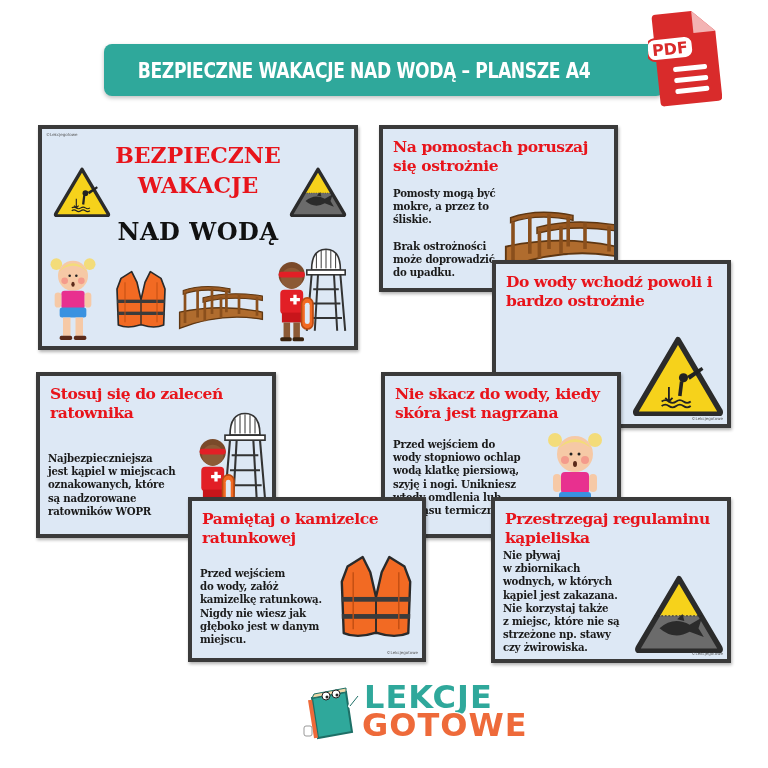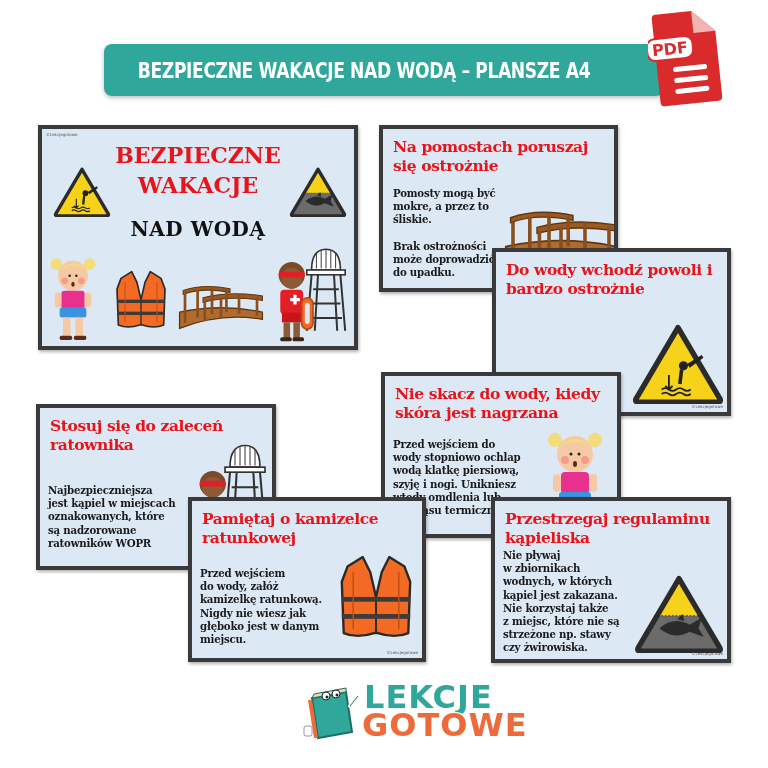--- a/index.html
+++ b/index.html
@@ -39,21 +39,21 @@
 
   
   .cover-title-red {
     position: absolute; left: 0; right: 0; text-align: center;
     font-family: "DejaVu Serif", serif; font-weight: bold; color: #e8141b;
     font-size: 22px; line-height: 25px; letter-spacing: 0px;
   }
   .cover-title-black {
     position: absolute; left: 0; right: 0; text-align: center;
     font-family: "DejaVu Serif", serif; font-weight: bold; color: #111;
-    font-size: 20px; letter-spacing: 0.5px;
+    font-size: 24px; letter-spacing: 0.5px;
   }
 
   svg { display: block; }
   .abs { position: absolute; }
 
   .logo { position: absolute; left: 300px; top: 680px; width: 170px; height: 62px; }
   .logo-word {
     position: absolute; font-family: "DejaVu Sans", sans-serif; font-weight: bold;
     font-size: 32px; letter-spacing: 1px; line-height: 26px;
     -webkit-text-stroke: 0px;
@@ -195,36 +195,36 @@
 śliskie.
 
 Brak ostrożności
 może doprowadzić
 do upadku.</div>
   <svg class="abs" style="left:118px; top:72px;" width="120" height="72">
       <use href="#sym-pier"></use>
     </svg>
 </div>
 
-<div class="card" style="left:36px; top:372px; width:240px; height:166px;margin-top:32px;">
+<div class="card" style="left:36px; top:372px; width:240px; height:166px;">
   <div class="card-title">Stosuj się do zaleceń ratownika</div>
   <div class="card-body" style="left:8px; top:76px; width:160px;">Najbezpieczniejsza
 jest kąpiel w miejscach
 oznakowanych, które
 są nadzorowane
 ratowników WOPR</div>
   <svg class="abs" style="left:180px; top:28px;" width="50" height="104">
       <use href="#sym-chair"></use>
     </svg>
   <svg class="abs" style="left:148px; top:58px;" width="56" height="90">
       <use href="#sym-lifeguard"></use>
     </svg>
 </div>
 
-<div class="card" style="left:492px; top:248px; width:239px; height:168px;">
+<div class="card" style="left:492px; top:260px; width:239px; height:168px;">
   <div class="card-title">Do wody wchodź powoli i bardzo ostrożnie</div>
   <svg class="abs" style="left:136px; top:72px;" width="92" height="80">
       <use href="#sym-dive"></use>
     </svg>
   <span class="copyright" style="right:4px; bottom:3px;">©Lekcjegotowe</span>
 </div>
 
 <div class="card" style="left:381px; top:372px; width:240px; height:166px;">
   <div class="card-title">Nie skacz do wody, kiedy skóra jest nagrzana</div>
   <div class="card-body" style="left:8px; top:62px; width:150px;">Przed wejściem do

